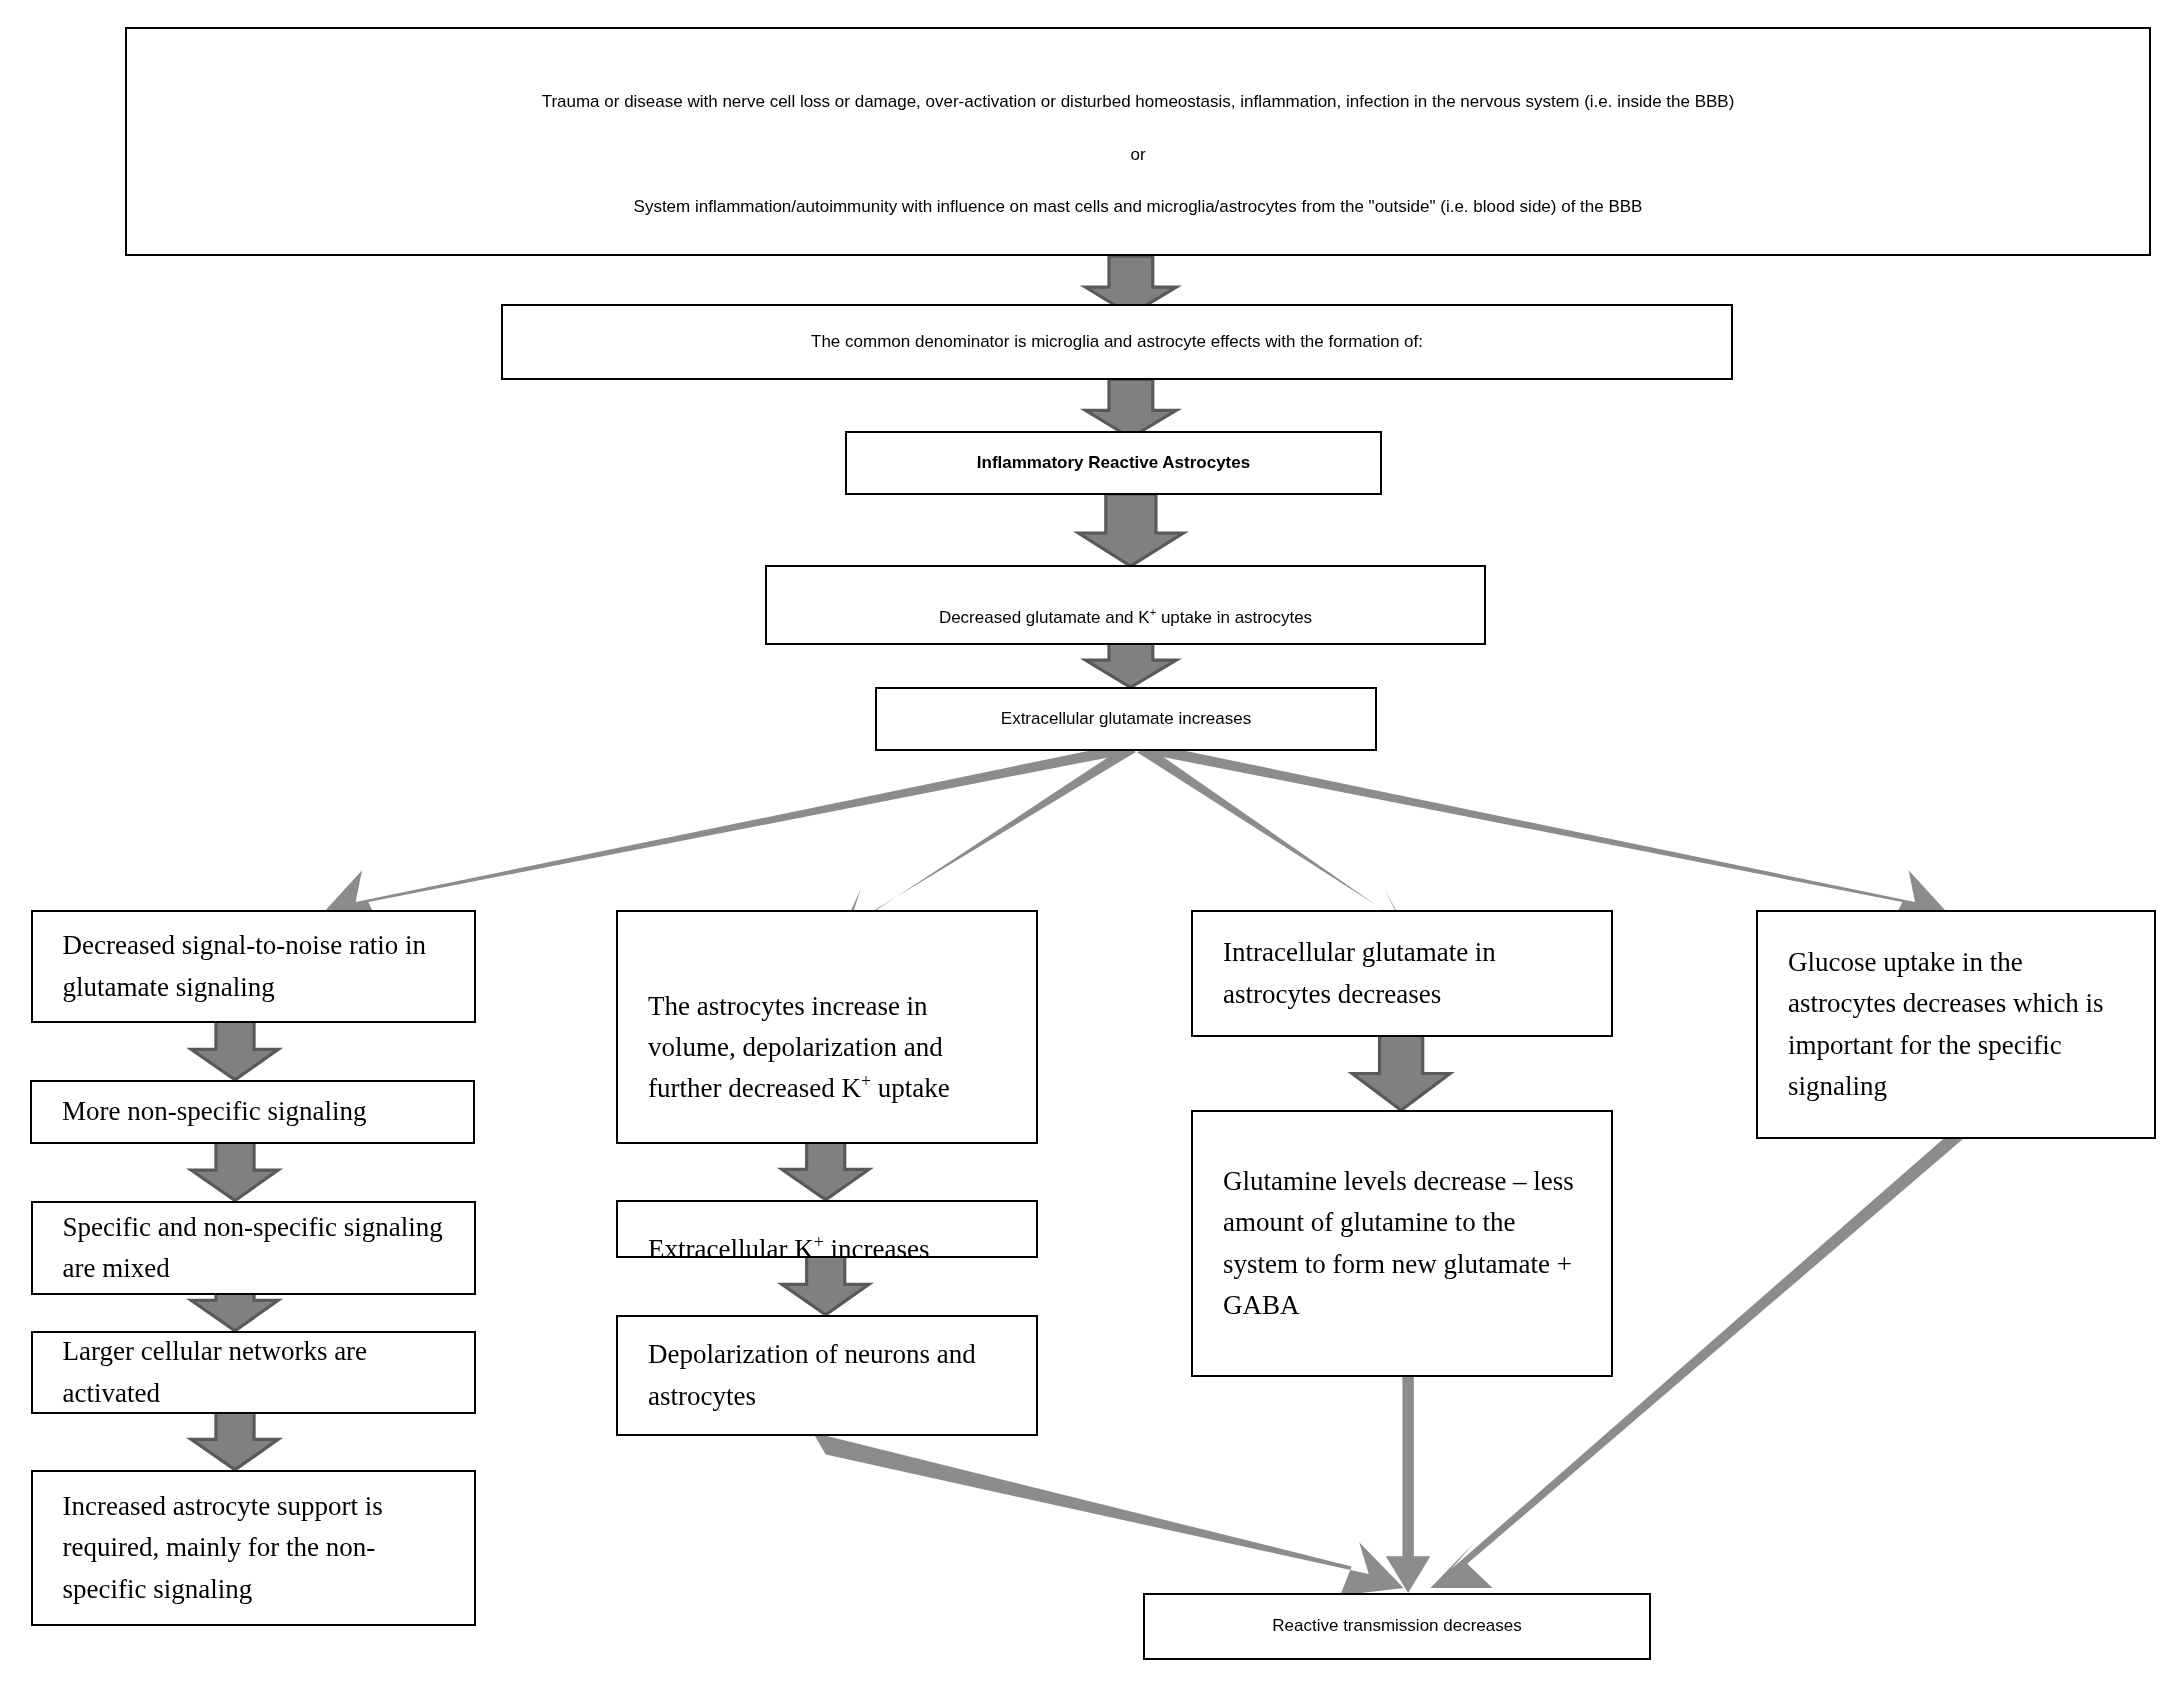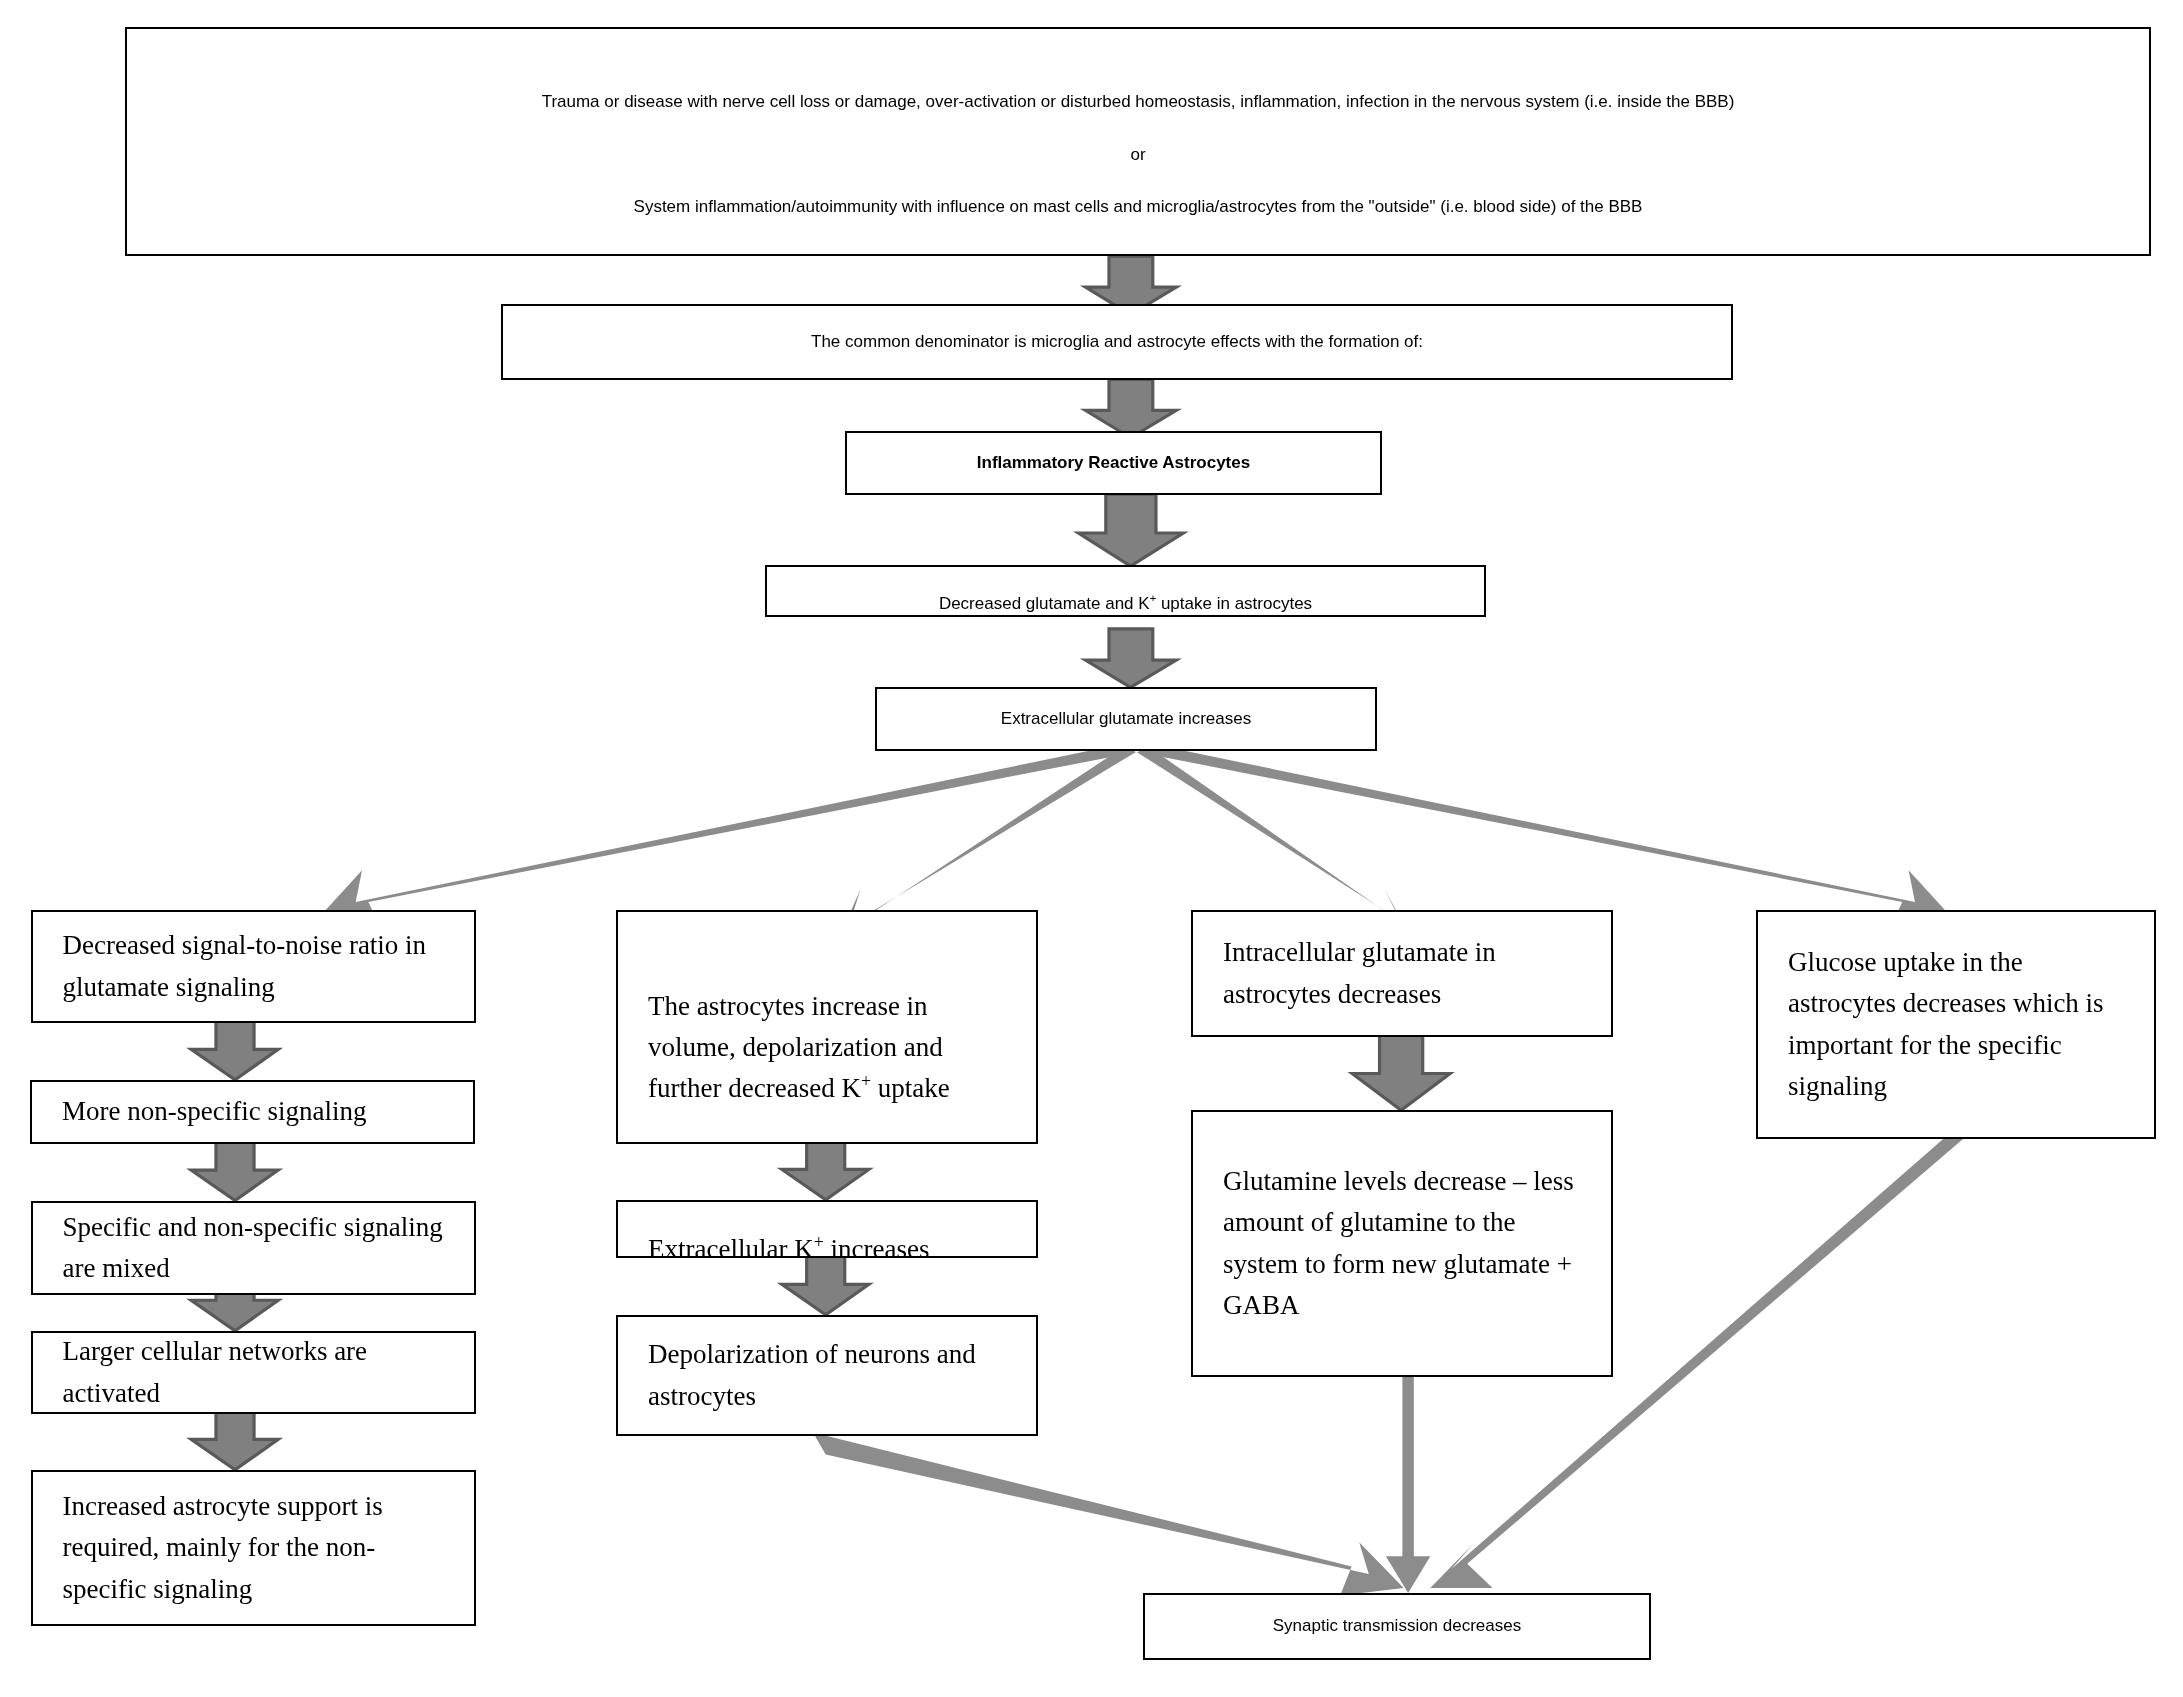--- a/index.html
+++ b/index.html
@@ -118,21 +118,21 @@
   </div>
 
   <div class="node sans" style="left:501px; top:304px; width:1232px; height:76px;">
     <span class="txt">The common denominator  is microglia and astrocyte effects with the formation  of:</span>
   </div>
 
   <div class="node sans bold" style="left:845px; top:431px; width:537px; height:64px;">
     <span class="txt">Inflammatory Reactive Astrocytes</span>
   </div>
 
-  <div class="node sans" style="left:765px; top:565px; width:721px; height:52px;">
+  <div class="node sans" style="left:765px; top:565px; width:721px; height:80px;">
     <span class="txt">
       <span>Decreased glutamate and K</span><sup>+</sup><span> uptake in astrocytes</span>
     </span>
   </div>
 
   <div class="node sans" style="left:875px; top:687px; width:502px; height:64px;">
     <span class="txt">Extracellular glutamate increases</span>
   </div>
 
   <div class="node serif" style="left:30.5px; top:910px; width:445px; height:113px;">
@@ -177,17 +177,17 @@
 
   <div class="node serif" style="left:1191px; top:1110px; width:422px; height:267px;">
     <span class="txt">Glutamine  levels decrease – less amount  of glutamine  to the system to form  new glutamate  + GABA</span>
   </div>
 
   <div class="node serif" style="left:1756px; top:910px; width:400px; height:229px;">
     <span class="txt">Glucose uptake in the astrocytes decreases which is important  for the specific  signaling</span>
   </div>
 
   <div class="node sans" style="left:1143px; top:1593px; width:508px; height:67px;">
-    <span class="txt">Synaptic transmission decreases</span>
+    <span class="txt">Reactive transmission decreases</span>
   </div>
 
 </div>
 
 
 </body></html>

